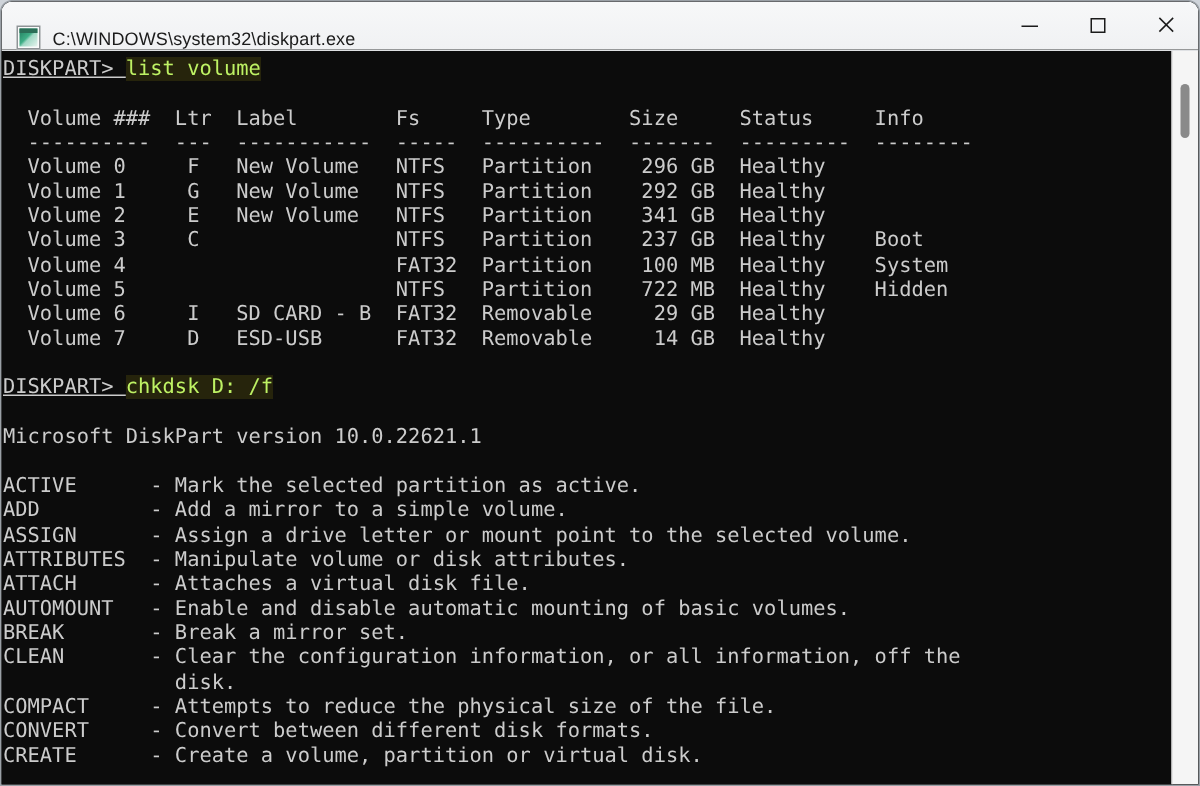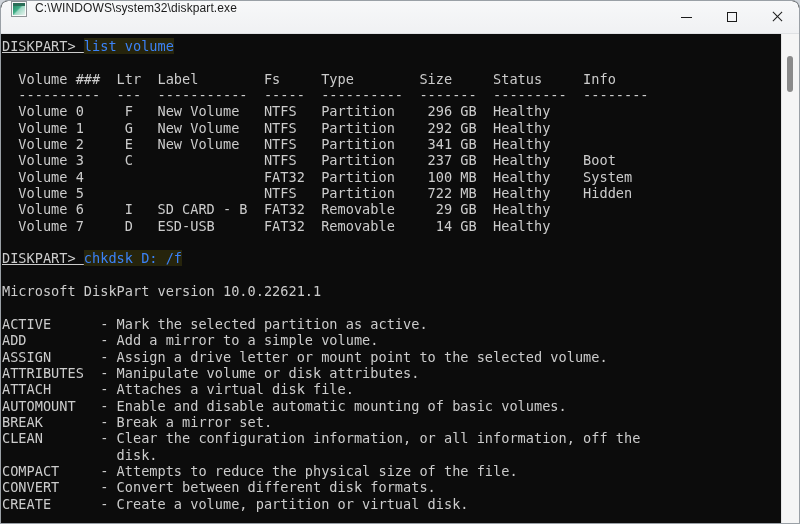--- a/index.html
+++ b/index.html
@@ -30,21 +30,21 @@
     flex-direction: column;
   }
 
   
   #titlebar {
     height: 32px;
     flex: 0 0 32px;
     background: linear-gradient(#f7f8f9, #f0f1f3);
     border-bottom: 1px solid #dfe1e4;
     display: flex;
-    align-items: flex-start;
+    align-items: flex-end;
     position: relative;
     border-radius: 7px 7px 0 0;
     user-select: none;
   }
   #app-icon {
     width: 16px;
     height: 16px;
     margin-left: 10px;
     margin-right: 8px;
     flex: 0 0 16px;
@@ -131,21 +131,21 @@
     font-family: "DejaVu Sans Mono", "Liberation Mono", monospace;
     font-size: 13.6px;
     line-height: 16.35px;
     color: #cccccc;
     white-space: pre;
     overflow: hidden;
     letter-spacing: 0px;
   }
   .cmdline { color: #cccccc; text-decoration: underline; }
   .cmd-hl {
-    color: #3b82f6;
+    color: #bef264;
     background: #26240c;
   }
 
   
   #scrollbar {
     flex: 0 0 17px;
     width: 17px;
     background: #f5f5f5;
     border-left: 1px solid #e4e4e4;
     position: relative;

